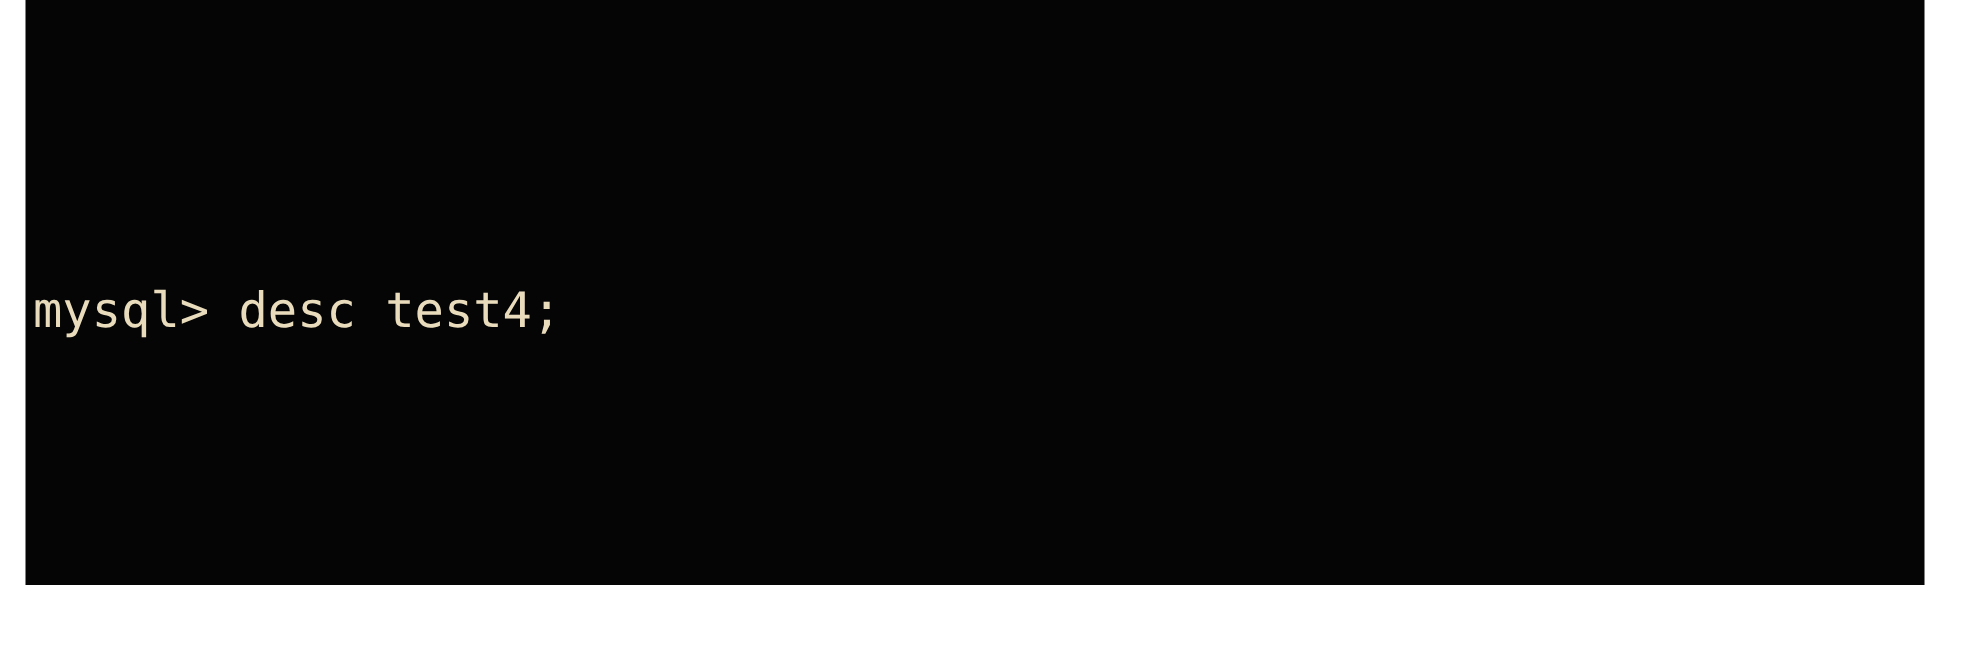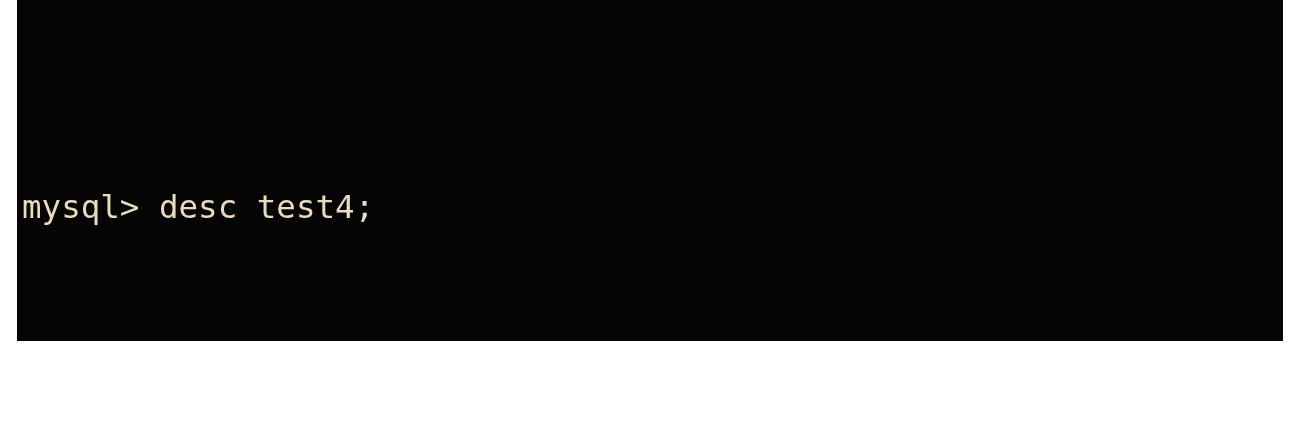--- a/index.html
+++ b/index.html
@@ -13,21 +13,21 @@
     width: 1312px;
     height: 448px;
     background: #ffffff;
     overflow: hidden;
   }
   #terminal {
     position: absolute;
     left: 17px;
     top: 0px;
     width: 1266px;
-    height: 341px;
+    height: 390px;
     background: #050505;
     overflow: hidden;
   }
   #console-lines {
     position: absolute;
     left: 5px;
     top: 8px;
     font-family: "DejaVu Sans Mono", "Liberation Mono", monospace;
     font-size: 32.5px;
     line-height: 57px;

